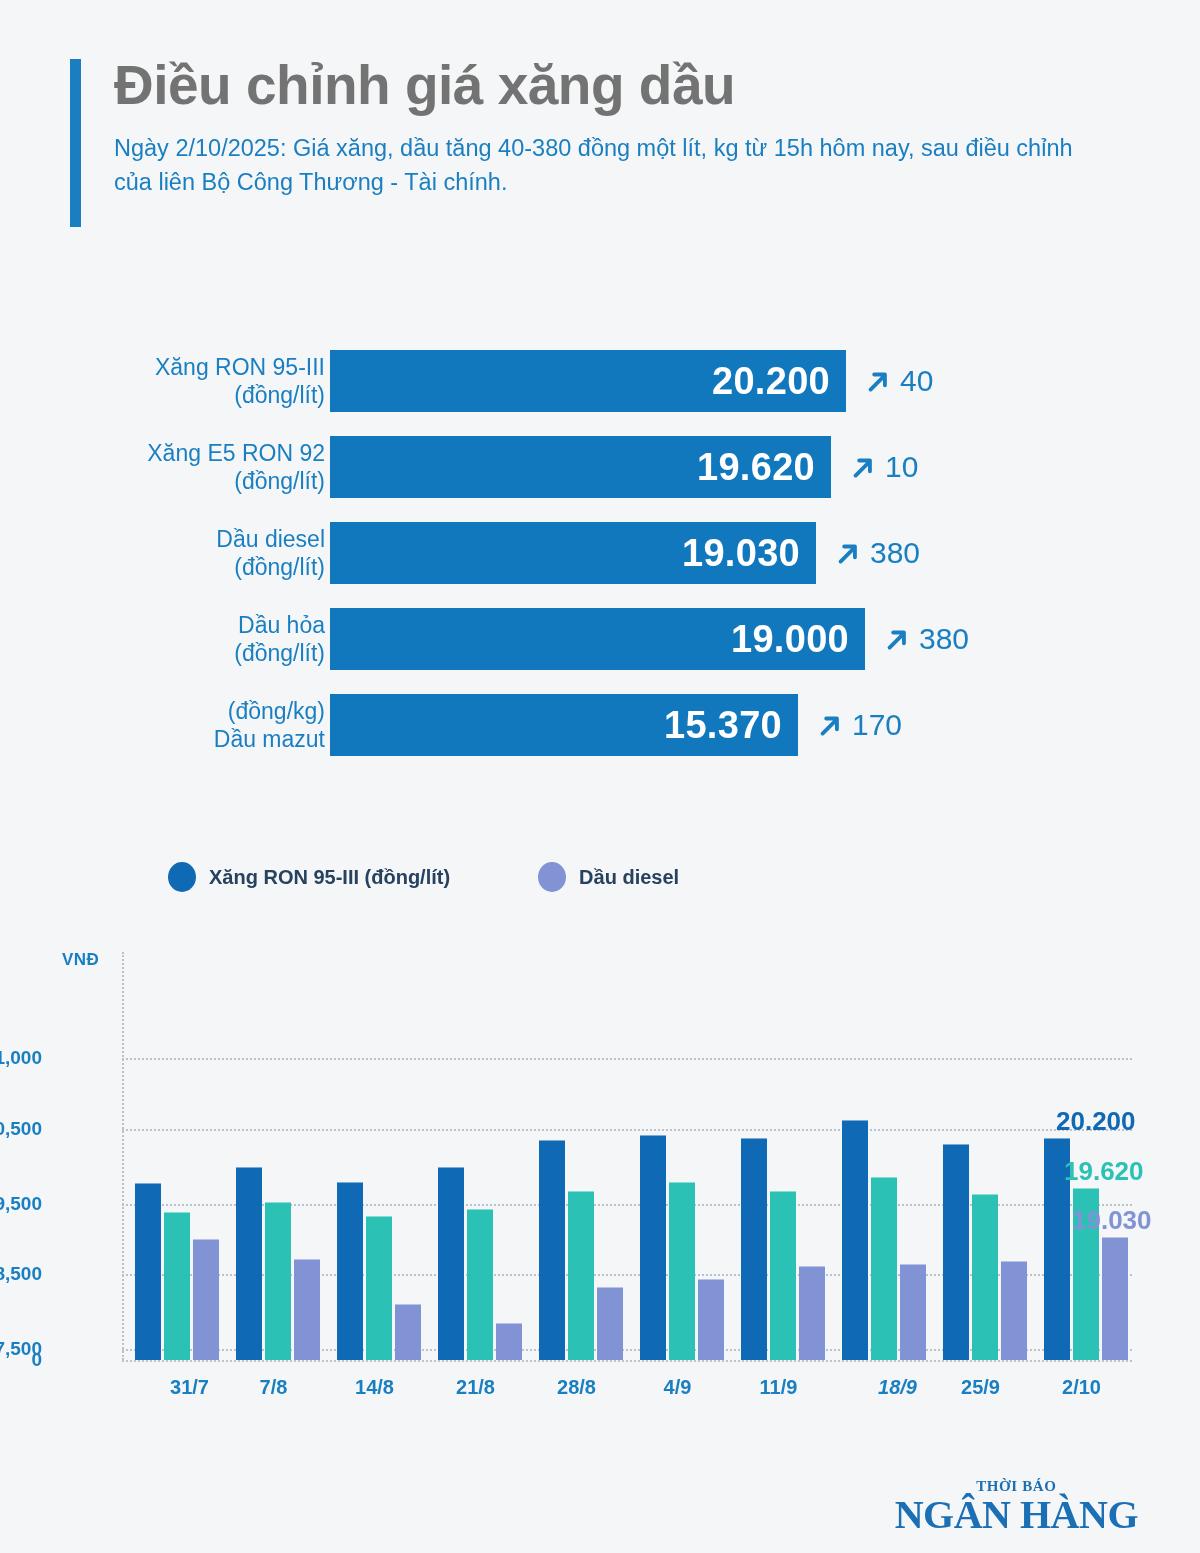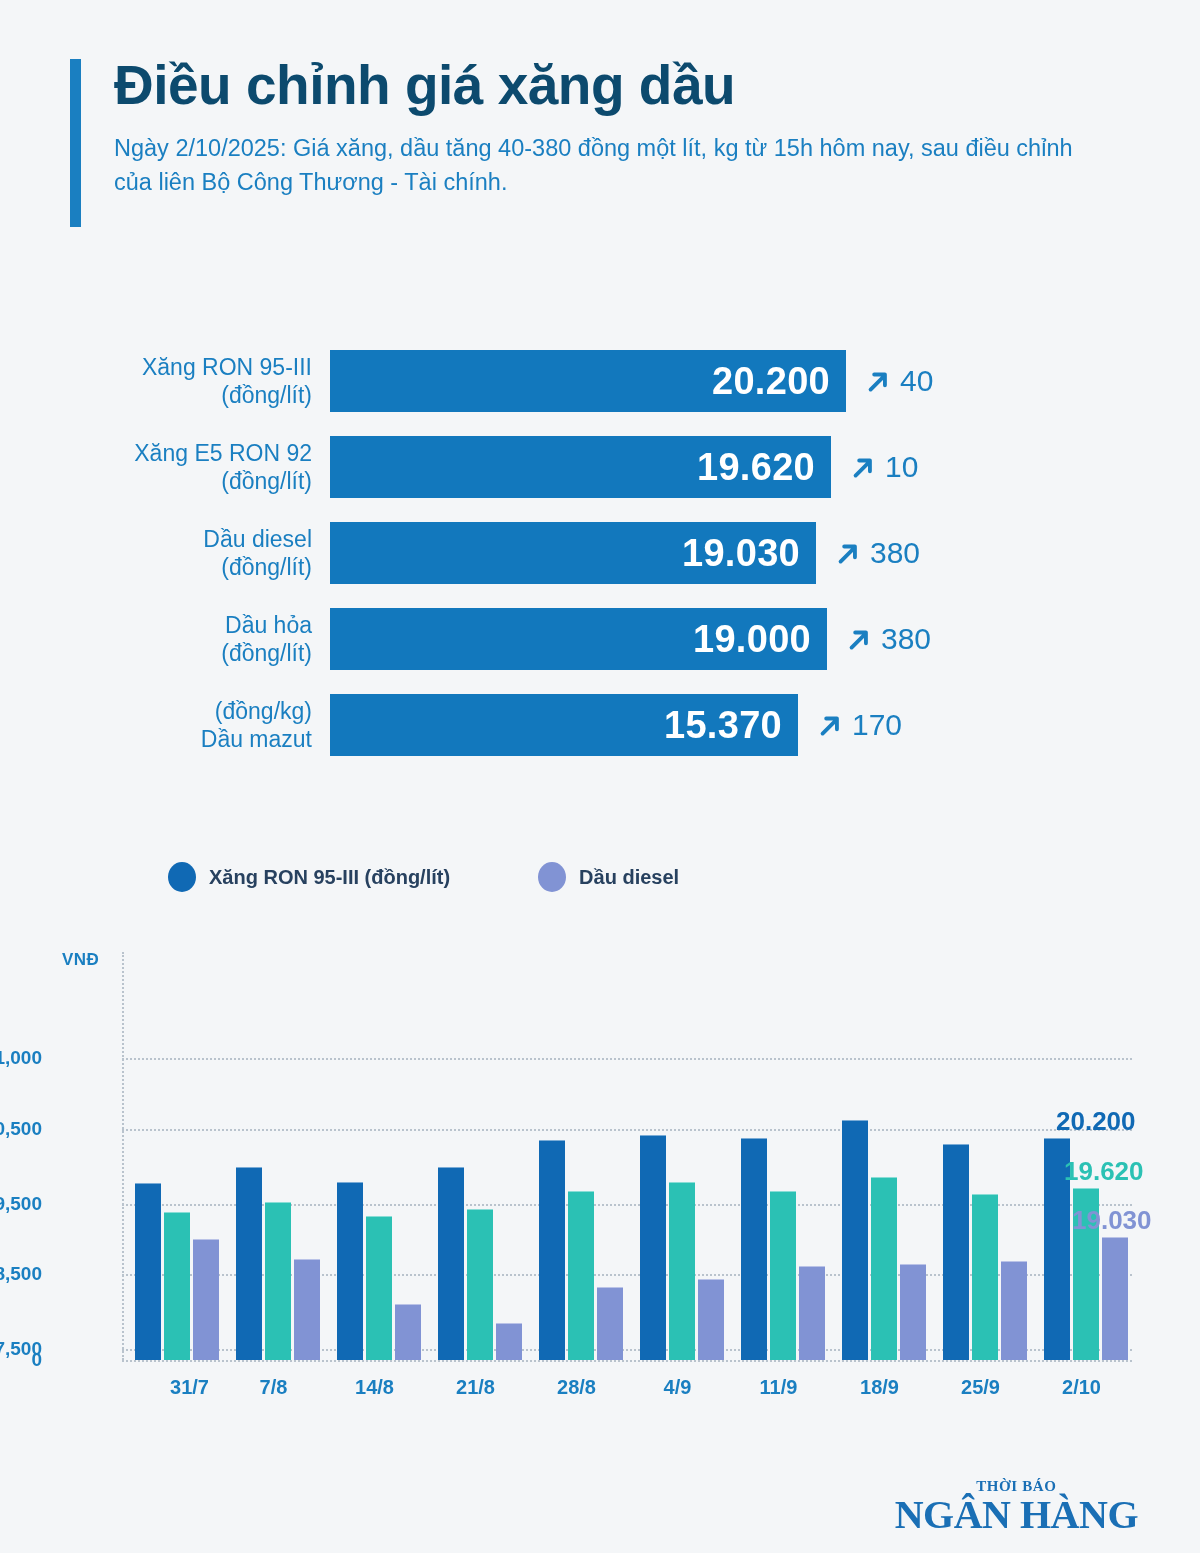--- a/index.html
+++ b/index.html
@@ -12,33 +12,33 @@
   .page { position: relative; width: 1200px; height: 1553px; background: #f4f6f8; }
 
   
   .header { position: absolute; left: 70px; top: 55px; width: 1060px; }
   .header-bar {
     position: absolute; left: 0; top: 4px;
     width: 11px; height: 168px; background: #1a7fc1;
   }
   .header-text { margin-left: 44px; }
   .title {
-    font-size: 55px; font-weight: bold; color: #0c4a6e;
+    font-size: 55px; font-weight: bold; color: #737373;
     letter-spacing: -0.5px; line-height: 1.12;
   }
   .subtitle {
     margin-top: 14px; font-size: 23.5px; color: #1a7fc1;
     line-height: 1.45; font-weight: 400; max-width: 980px;
   }
 
   
   .hbars { position: absolute; left: 0; top: 338px; width: 1200px; }
   .hbar-row { position: relative; height: 86px; display: flex; align-items: center; }
   .hbar-label {
-    width: 330px; text-align: right; padding-right: 18px;
+    width: 330px; text-align: right; padding-right: 5px;
     color: #1a7fc1; font-size: 23px; line-height: 1.22; font-weight: 400;
   }
   .hbar-track { position: relative; display: flex; align-items: center; }
   .hbar-fill {
     height: 62px; background: #1278bd; display: flex;
     align-items: center; justify-content: flex-end; padding-right: 16px;
   }
   .hbar-value {
     color: #ffffff; font-size: 38px; font-weight: bold; letter-spacing: 0.3px;
   }
@@ -172,21 +172,21 @@
             <span>380</span>
           </div>
         </div>
       </div>
       <div class="hbar-row">
         <div class="hbar-label">
           <div>Dầu hỏa</div>
           <div>(đồng/lít)</div>
         </div>
         <div class="hbar-track">
-          <div class="hbar-fill" style="width:497px">
+          <div class="hbar-fill" style="width:535px">
             <span class="hbar-value">19.000</span>
           </div>
           <div class="hbar-delta">
             <svg class="arrow-up" viewBox="0 0 24 24">
               <path d="M6.5 19.3 L17 8.8 M9.6 6.4 H18.8 V15.6" fill="none" stroke="#1a7fc1" stroke-width="3.3" stroke-linecap="round" stroke-linejoin="round"></path>
             </svg>
             <span>380</span>
           </div>
         </div>
       </div>
@@ -276,21 +276,21 @@
           <div class="vbar" style="height: 222px; background: rgb(16, 105, 180);"></div>
           <div class="vbar" style="height: 168.75px; background: rgb(43, 193, 180);"></div>
           <div class="vbar" style="height: 94.4px; background: rgb(129, 147, 212);"></div>
         </div>
         <div class="xlabel" style="left: 606px; width: 101px;">11/9</div>
         <div class="group" style="left: 719.5px;">
           <div class="vbar" style="height: 239.52px; background: rgb(16, 105, 180);"></div>
           <div class="vbar" style="height: 183px; background: rgb(43, 193, 180);"></div>
           <div class="vbar" style="height: 96.5px; background: rgb(129, 147, 212);"></div>
         </div>
-        <div class="xlabel" style="left: 707px; width: 101px;">18/9</div>
+        <div class="xlabel" style="left: 725px; width: 101px; font-style: italic;">18/9</div>
         <div class="group" style="left: 820.5px;">
           <div class="vbar" style="height: 216px; background: rgb(16, 105, 180);"></div>
           <div class="vbar" style="height: 166.5px; background: rgb(43, 193, 180);"></div>
           <div class="vbar" style="height: 98.6px; background: rgb(129, 147, 212);"></div>
         </div>
         <div class="xlabel" style="left: 808px; width: 101px;">25/9</div>
         <div class="group" style="left: 921.5px;">
           <div class="vbar" style="height: 222px; background: rgb(16, 105, 180);"></div>
           <div class="vbar" style="height: 172.5px; background: rgb(43, 193, 180);"></div>
           <div class="vbar" style="height: 123.1px; background: rgb(129, 147, 212);"></div>

